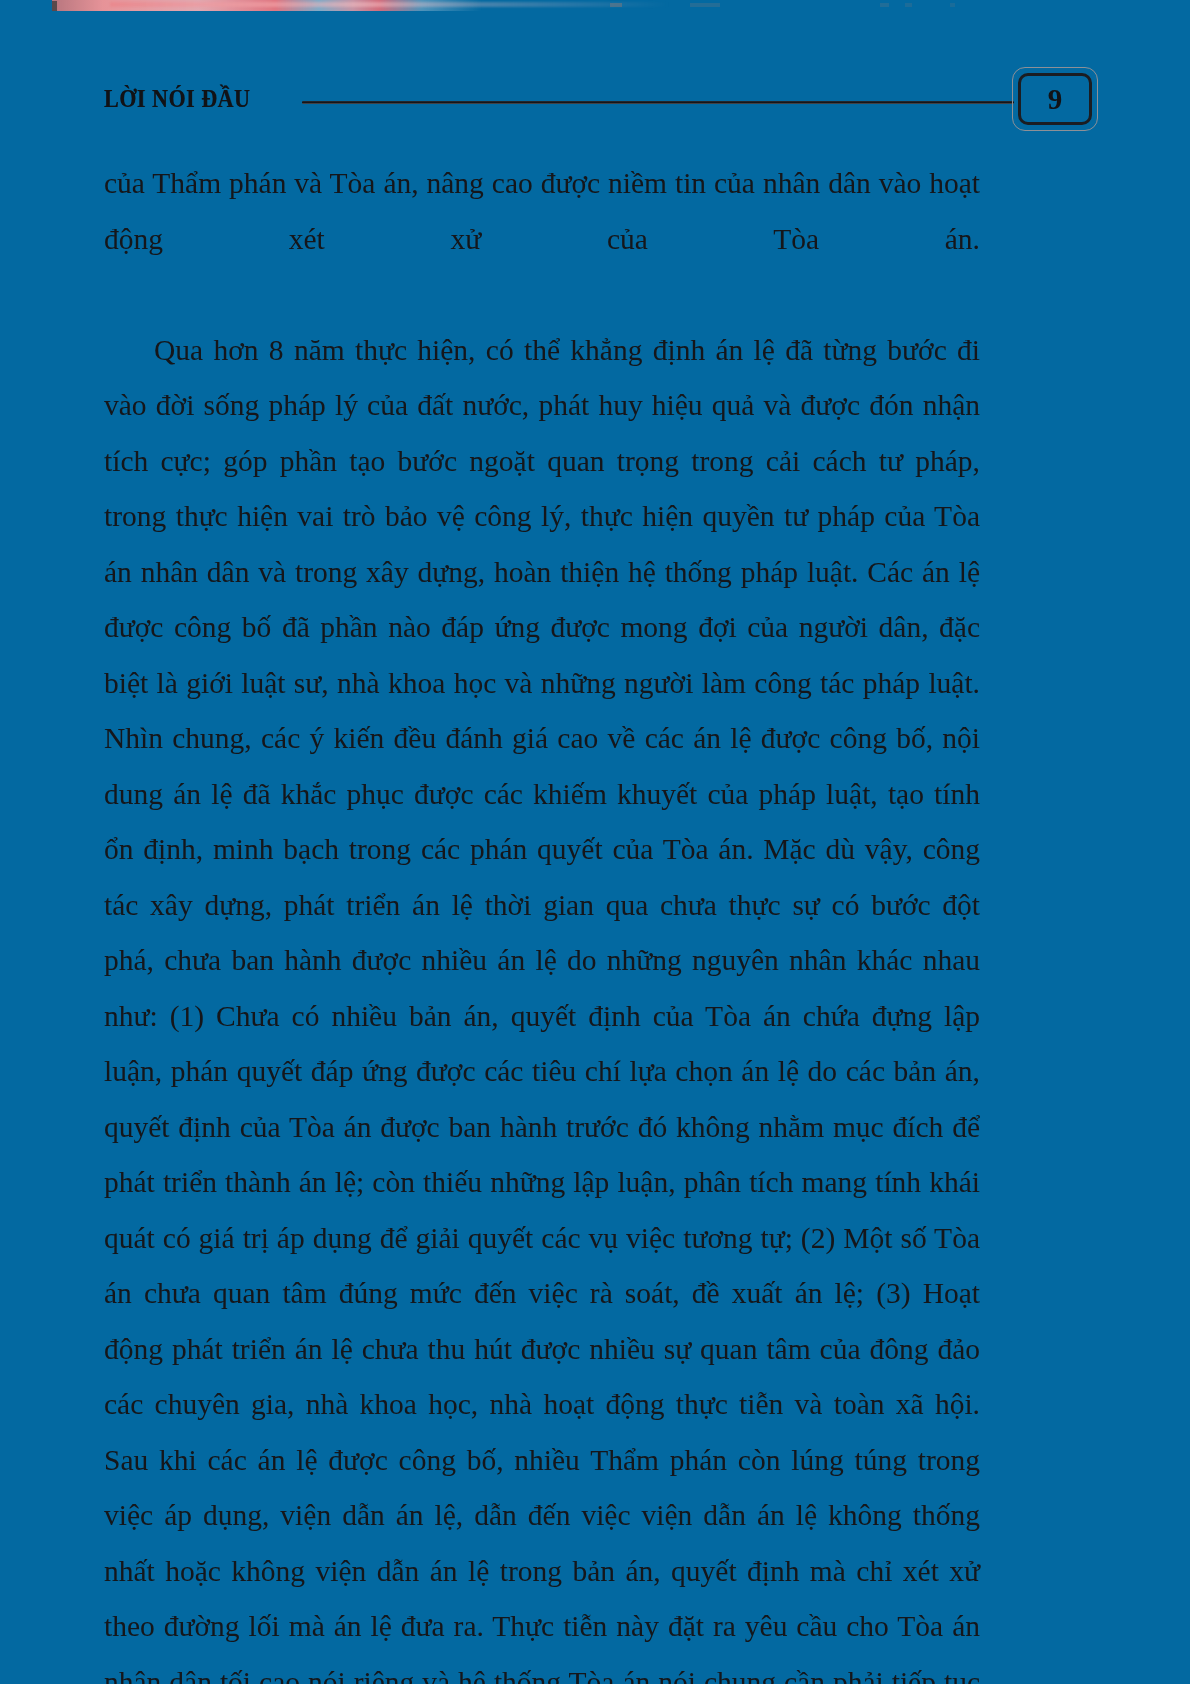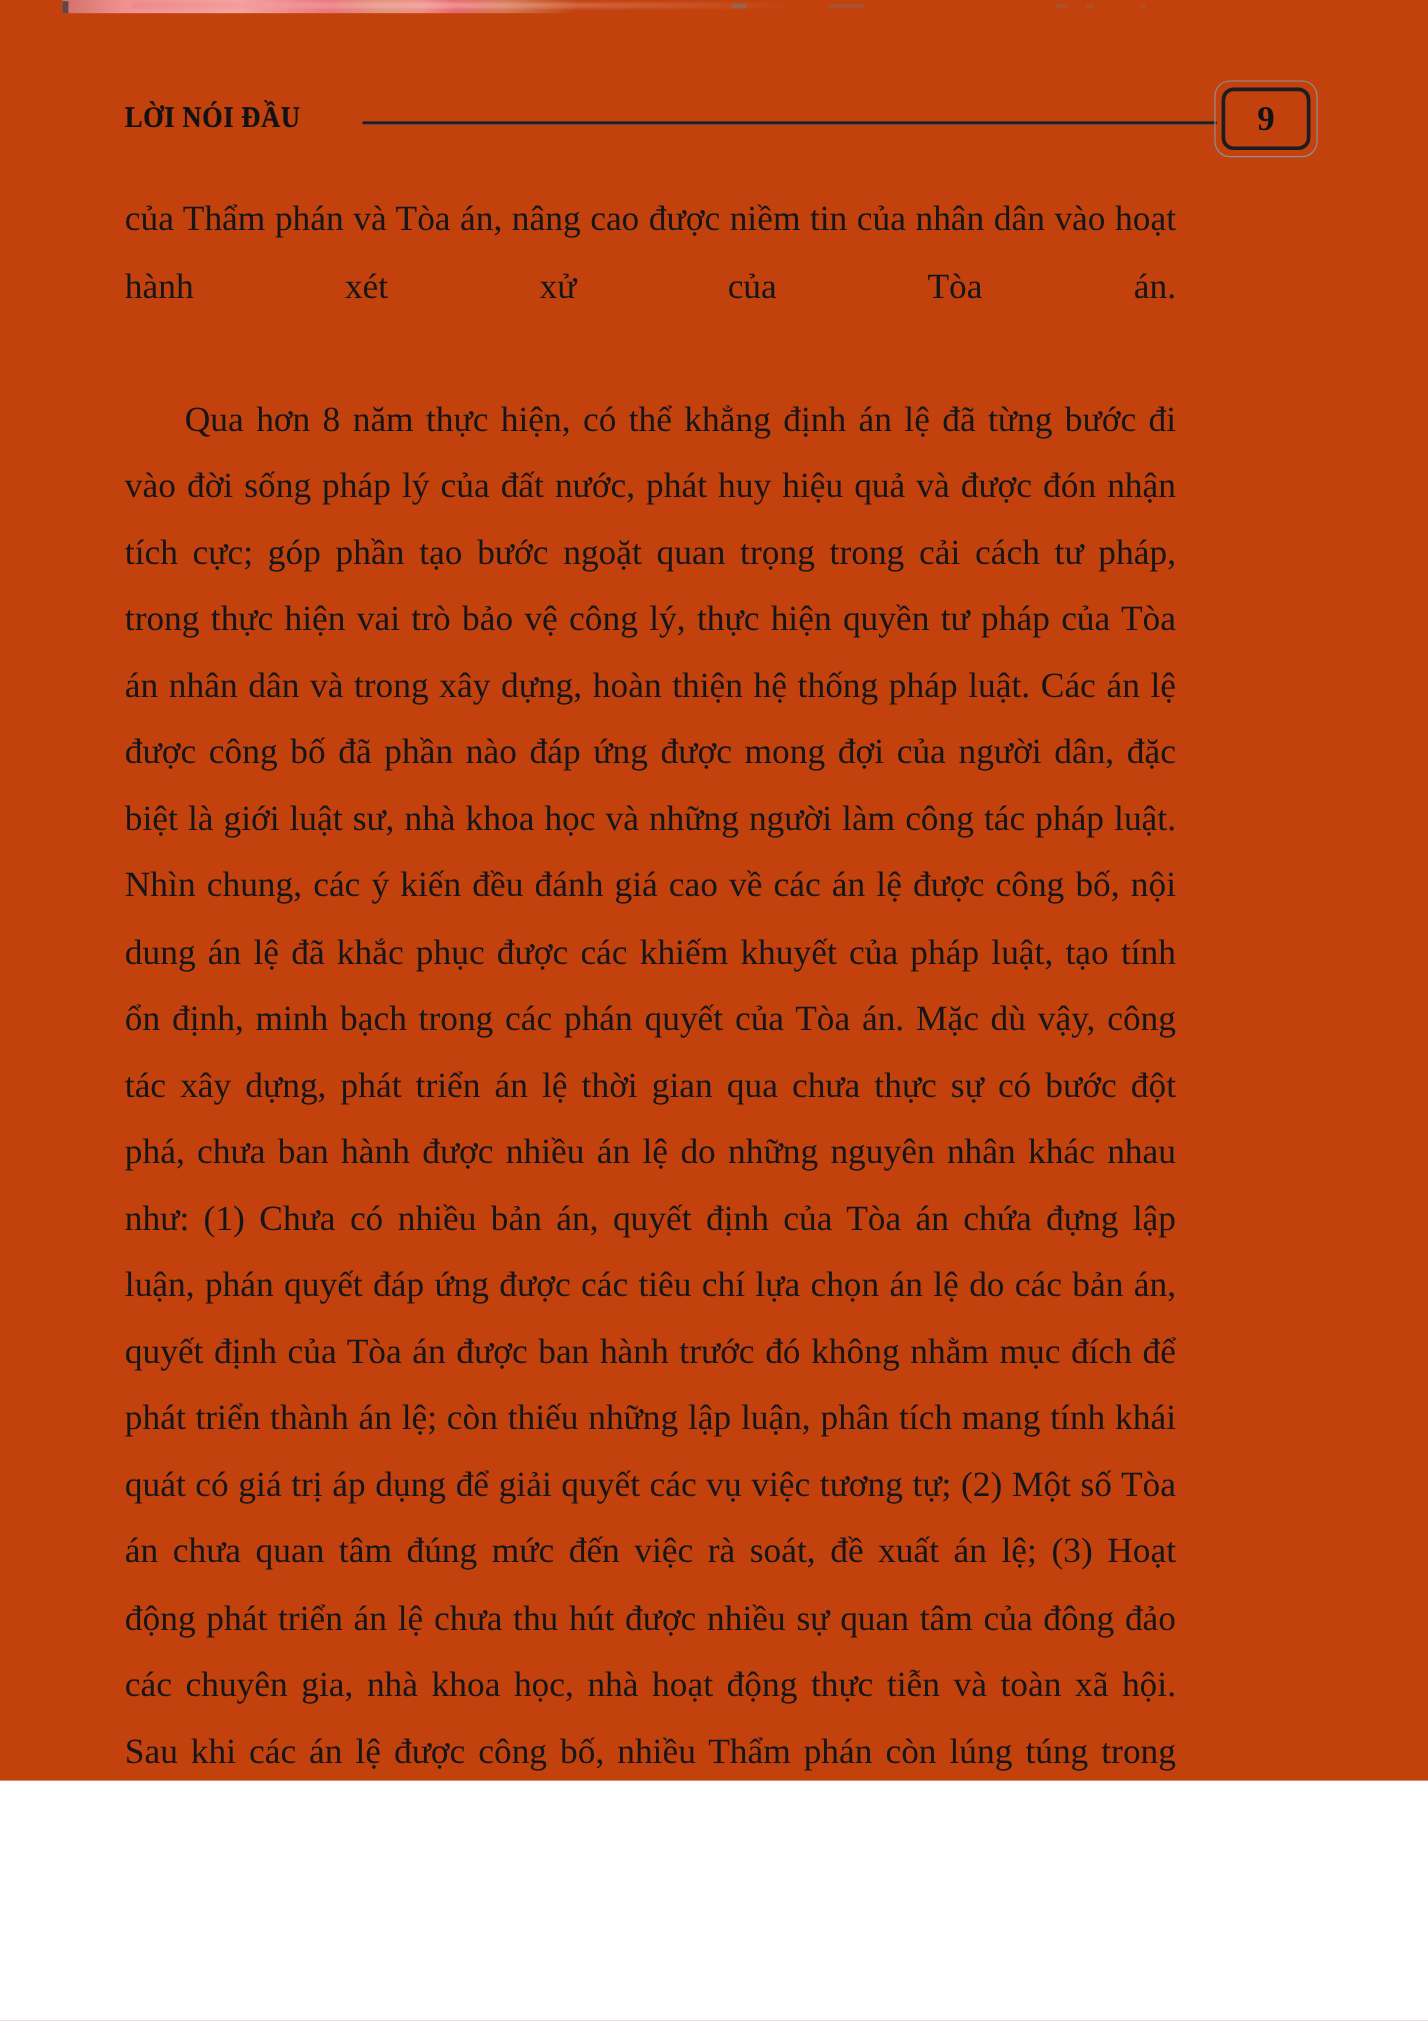--- a/index.html
+++ b/index.html
@@ -4,22 +4,22 @@
 <style>
   html, body {
     margin: 0;
     padding: 0;
     background: #ffffff;
   }
 
   .page {
     position: relative;
     width: 1190px;
-    height: 1484px;
-    background: #c2410c;
+    height: 1684px;
+    background: #0369a1;
     overflow: hidden;
     font-family: "Liberation Serif", "DejaVu Serif", serif;
     color: #15161a;
   }
 
   
   .scan-artifact {
     position: absolute;
     top: 0px;
     left: 52px;
@@ -180,19 +180,19 @@
     <div class="running-head-title">LỜI NÓI ĐẦU</div>
     <div class="running-head-rule"></div>
     <div class="page-number-box">
       <div class="page-number-inner"></div>
       <div class="page-number-text">9</div>
     </div>
   </div>
 
   <div class="body-block">
 
-    <p class="para">của Thẩm phán và Tòa án, nâng cao được niềm tin của nhân dân vào hoạt hành xét xử của Tòa án.</p>
+    <p class="para">của Thẩm phán và Tòa án, nâng cao được niềm tin của nhân dân vào hoạt động xét xử của Tòa án.</p>
 
     <p class="para indent">Qua hơn 8 năm thực hiện, có thể khẳng định án lệ đã từng bước đi vào đời sống pháp lý của đất nước, phát huy hiệu quả và được đón nhận tích cực; góp phần tạo bước ngoặt quan trọng trong cải cách tư pháp, trong thực hiện vai trò bảo vệ công lý, thực hiện quyền tư pháp của Tòa án nhân dân và trong xây dựng, hoàn thiện hệ thống pháp luật. Các án lệ được công bố đã phần nào đáp ứng được mong đợi của người dân, đặc biệt là giới luật sư, nhà khoa học và những người làm công tác pháp luật. Nhìn chung, các ý kiến đều đánh giá cao về các án lệ được công bố, nội dung án lệ đã khắc phục được các khiếm khuyết của pháp luật, tạo tính ổn định, minh bạch trong các phán quyết của Tòa án. Mặc dù vậy, công tác xây dựng, phát triển án lệ thời gian qua chưa thực sự có bước đột phá, chưa ban hành được nhiều án lệ do những nguyên nhân khác nhau như: (1) Chưa có nhiều bản án, quyết định của Tòa án chứa đựng lập luận, phán quyết đáp ứng được các tiêu chí lựa chọn án lệ do các bản án, quyết định của Tòa án được ban hành trước đó không nhằm mục đích để phát triển thành án lệ; còn thiếu những lập luận, phân tích mang tính khái quát có giá trị áp dụng để giải quyết các vụ việc tương tự; (2) Một số Tòa án chưa quan tâm đúng mức đến việc rà soát, đề xuất án lệ; (3) Hoạt động phát triển án lệ chưa thu hút được nhiều sự quan tâm của đông đảo các chuyên gia, nhà khoa học, nhà hoạt động thực tiễn và toàn xã hội. Sau khi các án lệ được công bố, nhiều Thẩm phán còn lúng túng trong việc áp dụng, viện dẫn án lệ, dẫn đến việc viện dẫn án lệ không thống nhất hoặc không viện dẫn án lệ trong bản án, quyết định mà chỉ xét xử theo đường lối mà án lệ đưa ra. Thực tiễn này đặt ra yêu cầu cho Tòa án nhân dân tối cao nói riêng và hệ thống Tòa án nói chung cần phải tiếp tục nghiên cứu, hoàn thiện pháp luật và nâng cao chất lượng, hiệu quả áp dụng án lệ ở Việt Nam trong thời gian tới.</p>
 
   </div>
 
 </div>
 
 </body></html>

